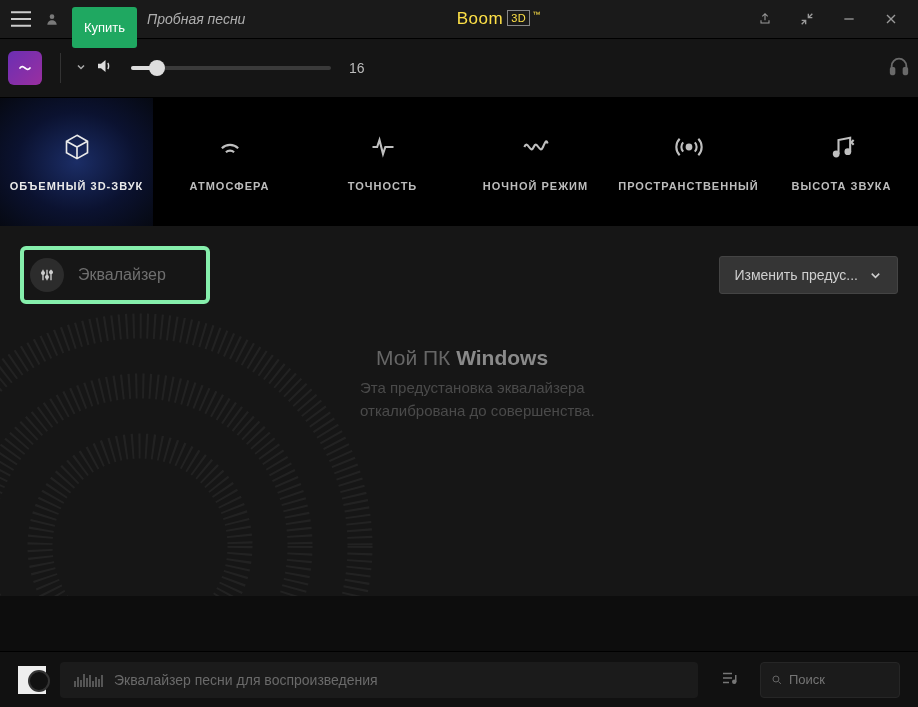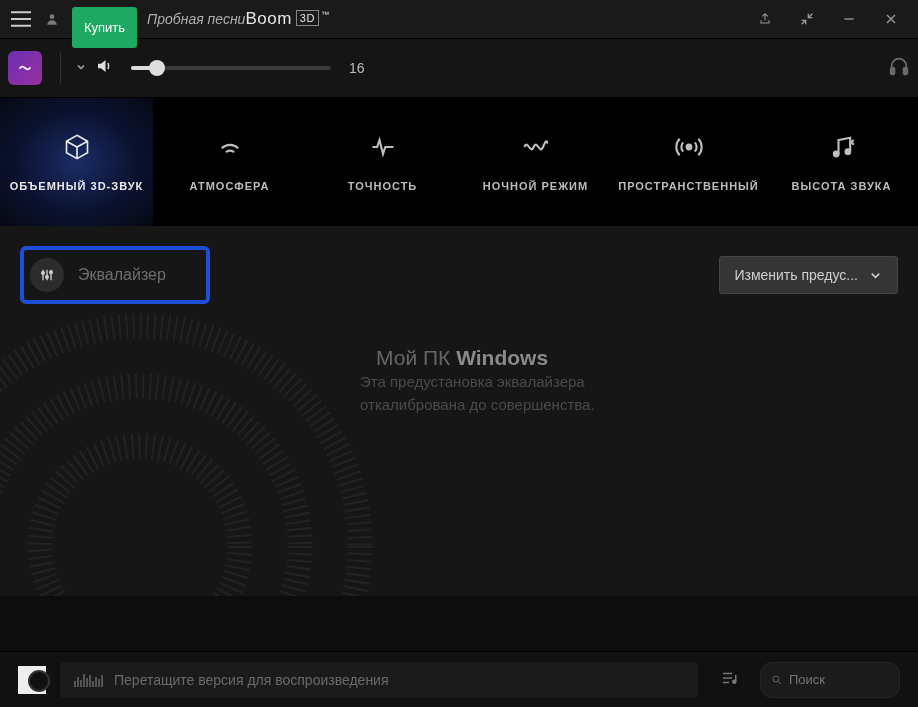--- a/index.html
+++ b/index.html
@@ -7,21 +7,21 @@
   .app { width: 918px; height: 707px; background: #0d0d0d; position: relative; }
 
   
   .titlebar { height: 38px; background: #1a1a1a; display: flex; align-items: center; padding: 0 4px; }
   .menu-icon { width: 34px; height: 34px; display: flex; align-items: center; justify-content: center; color: #ccc; cursor: pointer; }
   .menu-icon svg { width: 20px; height: 16px; }
   .user-icon { width: 28px; height: 34px; display: flex; align-items: center; justify-content: center; color: #7a7a7a; }
   .user-icon svg { width: 14px; height: 16px; }
   .buy-btn { background: #1fa861; color: #fff; border: none; font-size: 13px; padding: 13px 12px; border-radius: 3px; margin: 16px 6px 0 6px; cursor: pointer; }
   .trial { color: #aeaeae; font-size: 14px; font-style: italic; margin-left: 4px; }
-  .titlebar-center { flex: 1; text-align: left; color: #e5e5e5; font-size: 17px; letter-spacing: 0.5px; }
+  .titlebar-center { flex: 1; text-align: center; color: #fde047; font-size: 17px; letter-spacing: 0.5px; }
   .titlebar-center .boom { font-weight: 300; }
   .titlebar-center .threed { font-size: 11px; border: 1px solid #888; padding: 1px 3px; margin-left: 4px; position: relative; top: -2px; }
   .titlebar-center .tm { font-size: 8px; vertical-align: super; margin-left: 2px; }
   .tb-right { display: flex; align-items: center; gap: 16px; color: #9a9a9a; margin-right: 10px; }
   .tb-right .win-btn { width: 26px; height: 34px; display: flex; align-items: center; justify-content: center; cursor: pointer; }
   .tb-right svg { width: 16px; height: 16px; }
 
   
   .volrow { height: 60px; background: #151515; display: flex; align-items: center; padding: 0 8px; border-top: 1px solid #000; border-bottom: 1px solid #000; }
   .app-icon { width: 34px; height: 34px; border-radius: 6px; background: linear-gradient(135deg,#6b2fb3,#9a2fa0); display:flex;align-items:center;justify-content:center;color:#fff; }
@@ -42,46 +42,46 @@
   .tabs { height: 128px; display:flex; background:#000;font-weight:bold; }
   .tab { flex:1; display:flex; flex-direction:column; align-items:center; justify-content:center; gap:18px; color:#bdbdbd; font-size:11px; letter-spacing:1px; cursor:pointer; position:relative; }
   .tab .ticon { height:30px; display:flex;align-items:center;justify-content:center; color:#bfbfbf;}
   .tab .ticon svg { width:28px; height:28px; }
   .tab.active { background: radial-gradient(ellipse at center, #1b2d66 0%, #0b1230 55%, #060912 100%); color:#eaeaea; }
   .tab.active .ticon { color:#eaeaea; }
 
   
   .main { height: 370px; background: #161616; position: relative; padding: 20px; overflow:hidden; }
   .eqrow { display:flex; align-items:center; justify-content:space-between; }
-  .eq-left { display:flex; align-items:center; gap:14px; padding:8px 40px 8px 6px; border-radius:6px; border:4px solid #1d4ed8; position: relative; }
+  .eq-left { display:flex; align-items:center; gap:14px; padding:8px 40px 8px 6px; border-radius:6px; border:4px solid #86efac; position: relative; }
   .eq-toggle { width:34px; height:34px; border-radius:50%; background:#2c2c2c; display:flex;align-items:center;justify-content:center; cursor:pointer;}
   .eq-toggle svg{width:16px;height:16px;color:#cfcfcf;}
   .eq-label { color:#6f6f6f; font-size:16px; }
   .preset-btn { background:#353535; border:1px solid #444; color:#cfcfcf; font-size:14px; padding:10px 14px; border-radius:3px; display:flex; align-items:center; gap:10px; cursor:pointer;}
   .preset-btn svg{width:15px;height:15px;}
 
   .bg-circles { position:absolute; left:-120px; top:60px; width:520px; height:520px; pointer-events:none; opacity:0.35;}
   .bg-circles circle.dots { fill:none; stroke:#3a3a3a; stroke-width:25; stroke-dasharray:2 5; }
 
   .preset-text { position:absolute; left:360px; top:120px; width:280px; }
   .preset-title { color:#666; font-size:21px;margin-left:16px; }
   .preset-title b { color:#8a8a8a; font-weight:600; }
-  .preset-desc { color:#4a4a4a; font-size:15px; line-height:1.55; margin-top:0; }
+  .preset-desc { color:#4a4a4a; font-size:15px; line-height:1.55; margin-top:6px; }
 
   
   .bottom { position:absolute; bottom:0; left:0; right:0; height:56px; background:#111; display:flex; align-items:center; padding:0 18px; gap:14px; border-top:1px solid #000;}
   .album { width:28px; height:28px; background:#eee; position:relative; }
   .album:after { content:""; position:absolute; right:-4px; top:4px; width:18px;height:18px; background:#111; border-radius:50%; border:2px solid #333;}
   .drop-area { flex:1; background:#1b1b1b; height:36px; border-radius:4px; display:flex; align-items:center; padding:0 14px; position:relative;}
   .drop-area .spark { width:30px; height:14px; margin-right:10px; display:flex; align-items:flex-end; gap:1px;}
   .drop-area .spark span{ width:2px; background:#555; }
   .drop-text { color:#6a6a6a; font-size:14px; }
   .queue-icn { color:#777; margin:0 8px; }
   .queue-icn svg{width:18px;height:18px;}
-  .search { background:#1b1b1b; height:36px; width:140px; border-radius:12px; display:flex; align-items:center; padding:0 10px; border:1px solid #262626;}
+  .search { background:#1b1b1b; height:36px; width:140px; border-radius:4px; display:flex; align-items:center; padding:0 10px; border:1px solid #262626;}
   .search svg { width:14px; height:14px; color:#666; margin-right:6px;}
   .search input { background:transparent; border:none; outline:none; color:#999; font-size:13px; width:100%; }
 </style>
 </head>
 <body>
 
 <div class="app">
 
   <div class="titlebar">
     <div class="menu-icon">
@@ -255,21 +255,21 @@
           <span style="height:70%"></span>
           <span style="height:50%"></span>
           <span style="height:90%"></span>
           <span style="height:60%"></span>
           <span style="height:80%"></span>
           <span style="height:40%"></span>
           <span style="height:70%"></span>
           <span style="height:55%"></span>
           <span style="height:85%"></span>
       </div>
-      <span class="drop-text">Перетащите версия для воспроизведения</span>
+      <span class="drop-text">Эквалайзер песни для воспроизведения</span>
     </div>
     <div class="queue-icn">
       <svg viewBox="0 0 24 24" fill="none" stroke="currentColor" stroke-width="2">
           <path d="M4 6h12M4 12h12M4 18h8"></path>
           <circle cx="19" cy="17" r="2" fill="currentColor"></circle>
           <path d="M21 17V8"></path>
         </svg>
     </div>
     <div class="search">
       <svg viewBox="0 0 24 24">

